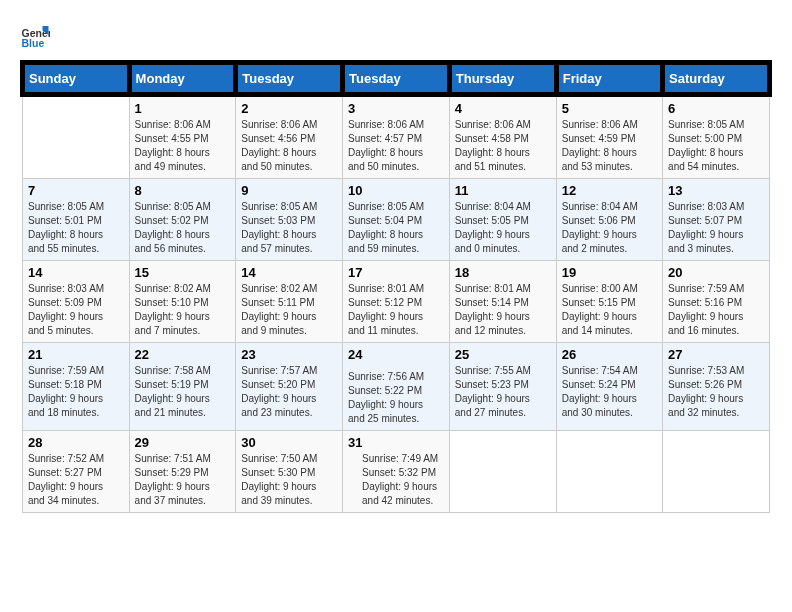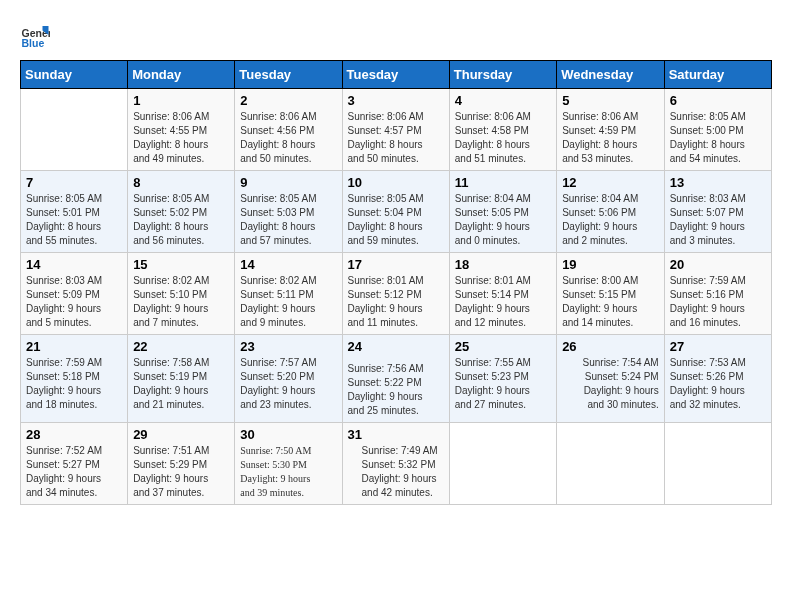--- a/index.html
+++ b/index.html
@@ -40,21 +40,21 @@
       border-collapse: collapse;
       font-size: 11px;
     }
     thead tr th {
       background-color: #1a6fc4;
       color: #fff;
       padding: 6px 4px;
       text-align: left;
       font-size: 13px;
       font-weight: bold;
-      border: 1px solid #000000;
+      border: 5px solid #000000;
     }
     tbody tr td {
       border: 1px solid #ccc;
       vertical-align: top;
       padding: 4px 5px;
       min-height: 80px;
       width: 108px;
     }
     tbody tr:nth-child(odd) td { background-color: #f9f9f9; }
     tbody tr:nth-child(even) td { background-color: #eef4fb; }
@@ -93,21 +93,21 @@
 </div>
 
 <table>
   <thead>
     <tr id="thead-row">
         <th>Sunday</th>
         <th>Monday</th>
         <th>Tuesday</th>
         <th>Tuesday</th>
         <th>Thursday</th>
-        <th>Wednesday</th>
+        <th>Friday</th>
         <th>Saturday</th>
       </tr>
   </thead>
   <tbody id="tbody">
   <tr>
         <td class="empty"></td>
         <td>
           <span class="day-num">1</span>
           <div class="day-info" style="white-space: pre-line;">Sunrise: 8:06 AM
 Sunset: 4:55 PM
@@ -283,21 +283,21 @@
         </td>
         <td>
           <span class="day-num">25</span>
           <div class="day-info" style="white-space: pre-line;">Sunrise: 7:55 AM
 Sunset: 5:23 PM
 Daylight: 9 hours
 and 27 minutes.</div>
         </td>
         <td>
           <span class="day-num">26</span>
-          <div class="day-info" style="white-space: pre-line; text-align: right;">Sunrise: 7:54 AM
+          <div class="day-info" style="white-space: pre-line;">Sunrise: 7:54 AM
 Sunset: 5:24 PM
 Daylight: 9 hours
 and 30 minutes.</div>
         </td>
         <td>
           <span class="day-num">27</span>
           <div class="day-info" style="white-space: pre-line;">Sunrise: 7:53 AM
 Sunset: 5:26 PM
 Daylight: 9 hours
 and 32 minutes.</div>
@@ -313,21 +313,21 @@
         </td>
         <td>
           <span class="day-num">29</span>
           <div class="day-info" style="white-space: pre-line;">Sunrise: 7:51 AM
 Sunset: 5:29 PM
 Daylight: 9 hours
 and 37 minutes.</div>
         </td>
         <td>
           <span class="day-num">30</span>
-          <div class="day-info" style="white-space: pre-line; font-family: Liberation Serif, serif;">Sunrise: 7:50 AM
+          <div class="day-info" style="white-space: pre-line;">Sunrise: 7:50 AM
 Sunset: 5:30 PM
 Daylight: 9 hours
 and 39 minutes.</div>
         </td>
         <td>
           <span class="day-num">31</span>
           <div class="day-info" style="white-space: pre-line; margin-left: 14px;">Sunrise: 7:49 AM
 Sunset: 5:32 PM
 Daylight: 9 hours
 and 42 minutes.</div>

